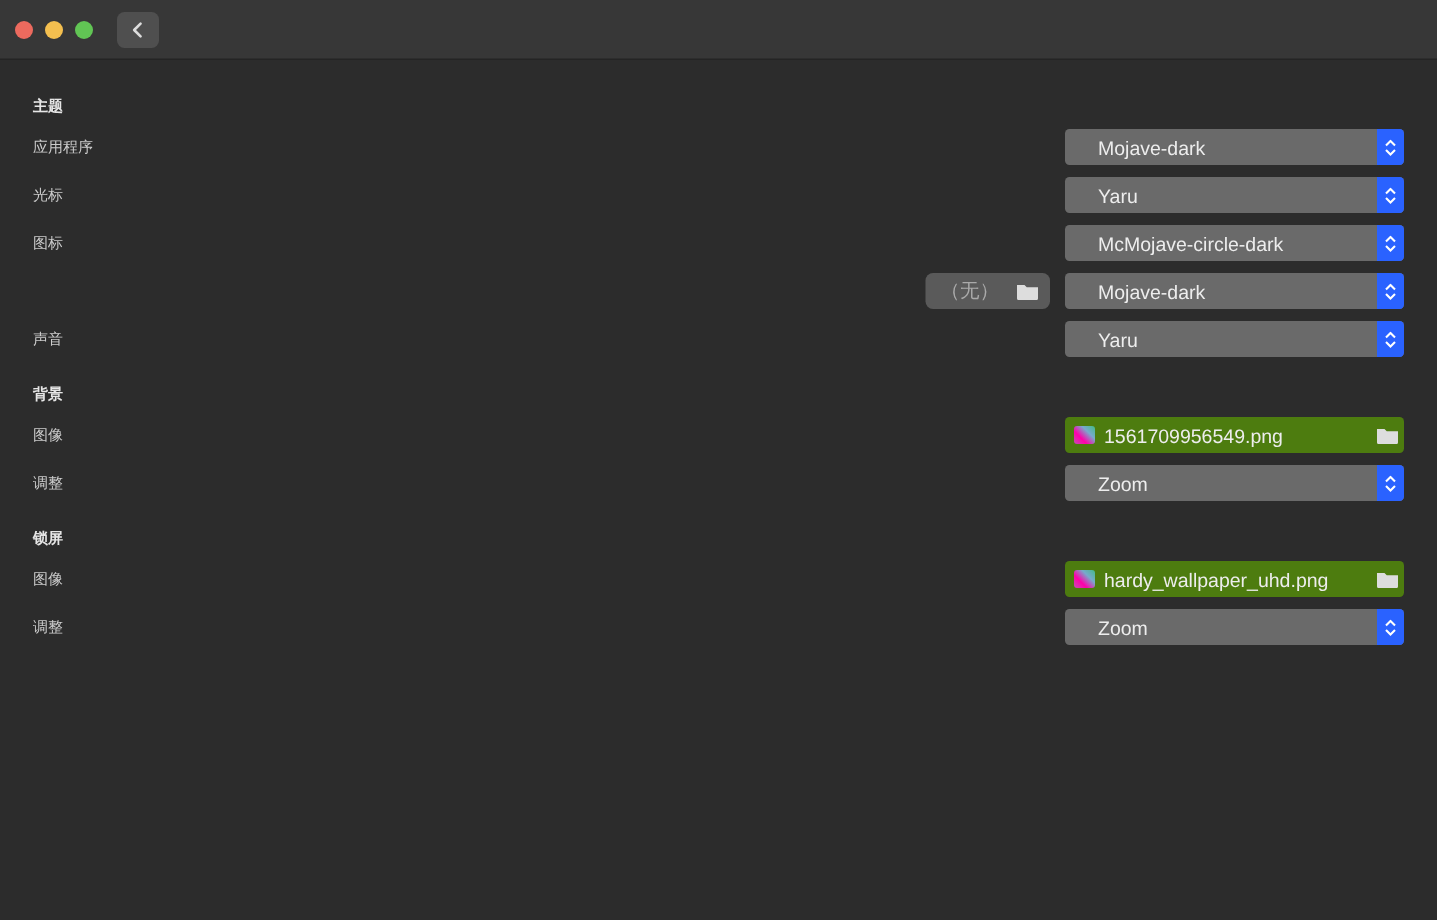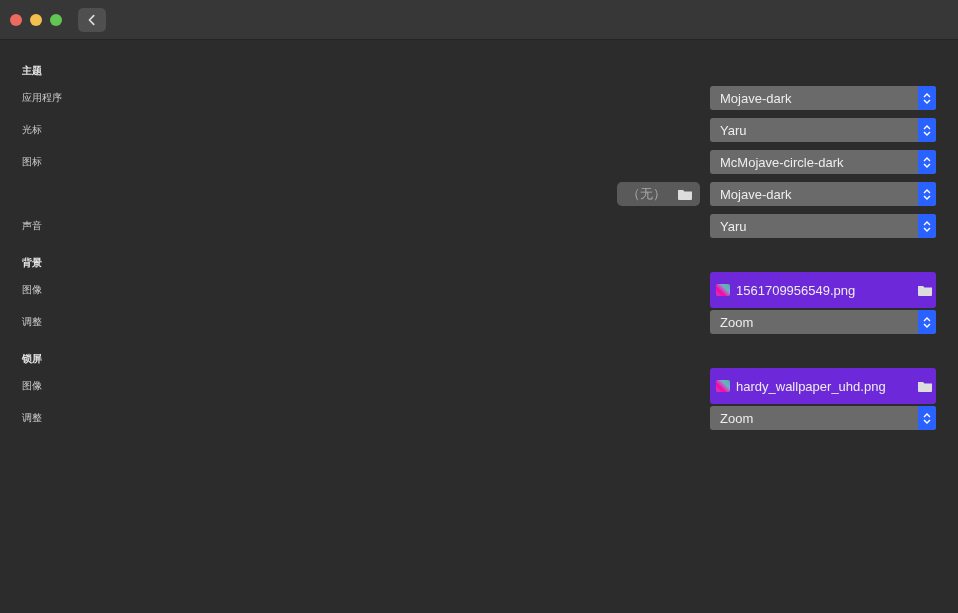--- a/index.html
+++ b/index.html
@@ -13,27 +13,27 @@
     .back-btn { width: 28px; height: 24px; background: #4f4f4f; border-radius: 5px; display: flex; align-items: center; justify-content: center; margin-left: 16px; cursor: pointer; }
     .back-btn svg { width: 10px; height: 12px; }
     .title { position: absolute; left: 0; right: 0; text-align: center; color: #ccc; font-size: 13px; pointer-events: none; }
     .content { padding: 24px 22px 20px 22px; }
     .section { margin-bottom: 16px; }
     .section-heading { font-weight: 600; color: #e6e6e6; margin-bottom: 6px; font-size: 10px; }
     .row { display: flex; align-items: center; height: 28px; margin-bottom: 4px; }
     .row-label { width: 180px; color: #ccc; font-size: 10px; font-family: Liberation Mono, monospace; }
     .row-controls { margin-left: auto; display: flex; align-items: center; gap: 10px; }
     .dropdown { width: 226px; height: 24px; background: #6a6a6a; border-radius: 3px; display: flex; align-items: center; position: relative; overflow: hidden; cursor: pointer; }
-    .dropdown-text { padding-left: 10px; color: #ededed; font-size: 13px; flex: 1; white-space: nowrap; overflow: hidden; text-overflow: ellipsis; }
+    .dropdown-text { padding-left: 10px; color: #ededed; font-size: 13px; flex: 1; white-space: nowrap; overflow: hidden; text-overflow: ellipsis; margin-left: 12px; }
     .dropdown-arrows { width: 18px; height: 24px; background: #2a62ff; display: flex; flex-direction: column; align-items: center; justify-content: center; gap: 1px; }
     .dropdown-arrows svg { width: 8px; height: 5px; }
     .none-label { color: #aaa; font-size: 13px; padding: 0 4px; }
     .none-box { display: flex; align-items: center; background: #5a5a5a; border-radius: 5px; padding: 3px 6px; gap: 6px; cursor: pointer; }
     .folder-icon-wrap { width: 18px; height: 16px; display: flex; align-items: center; justify-content: center; }
-    .filebox { width: 226px; height: 36px; background: #6d28d9; border-radius: 3px; display: flex; align-items: center; position: relative; overflow: hidden; cursor: pointer; padding-left: 6px; gap: 6px; }
+    .filebox { width: 226px; height: 24px; background: #4d7c0f; border-radius: 3px; display: flex; align-items: center; position: relative; overflow: hidden; cursor: pointer; padding-left: 6px; gap: 6px; }
     .file-thumb { width: 14px; height: 12px; background: linear-gradient(45deg,#c74db1,#f0a,#7ac,#4b8); border-radius: 2px; flex: 0 0 auto;}
     .filebox-text { color: #ededed; font-size: 13px; flex: 1; white-space: nowrap; overflow: hidden; text-overflow: ellipsis; }
     .filebox-end { width: 22px; height: 24px; display: flex; align-items:center; justify-content:center;}
     .folder-svg { width: 16px; height: 12px; }
   </style>
 </head>
 <body>
 
 <div class="titlebar">
   <div class="traffic-lights">

